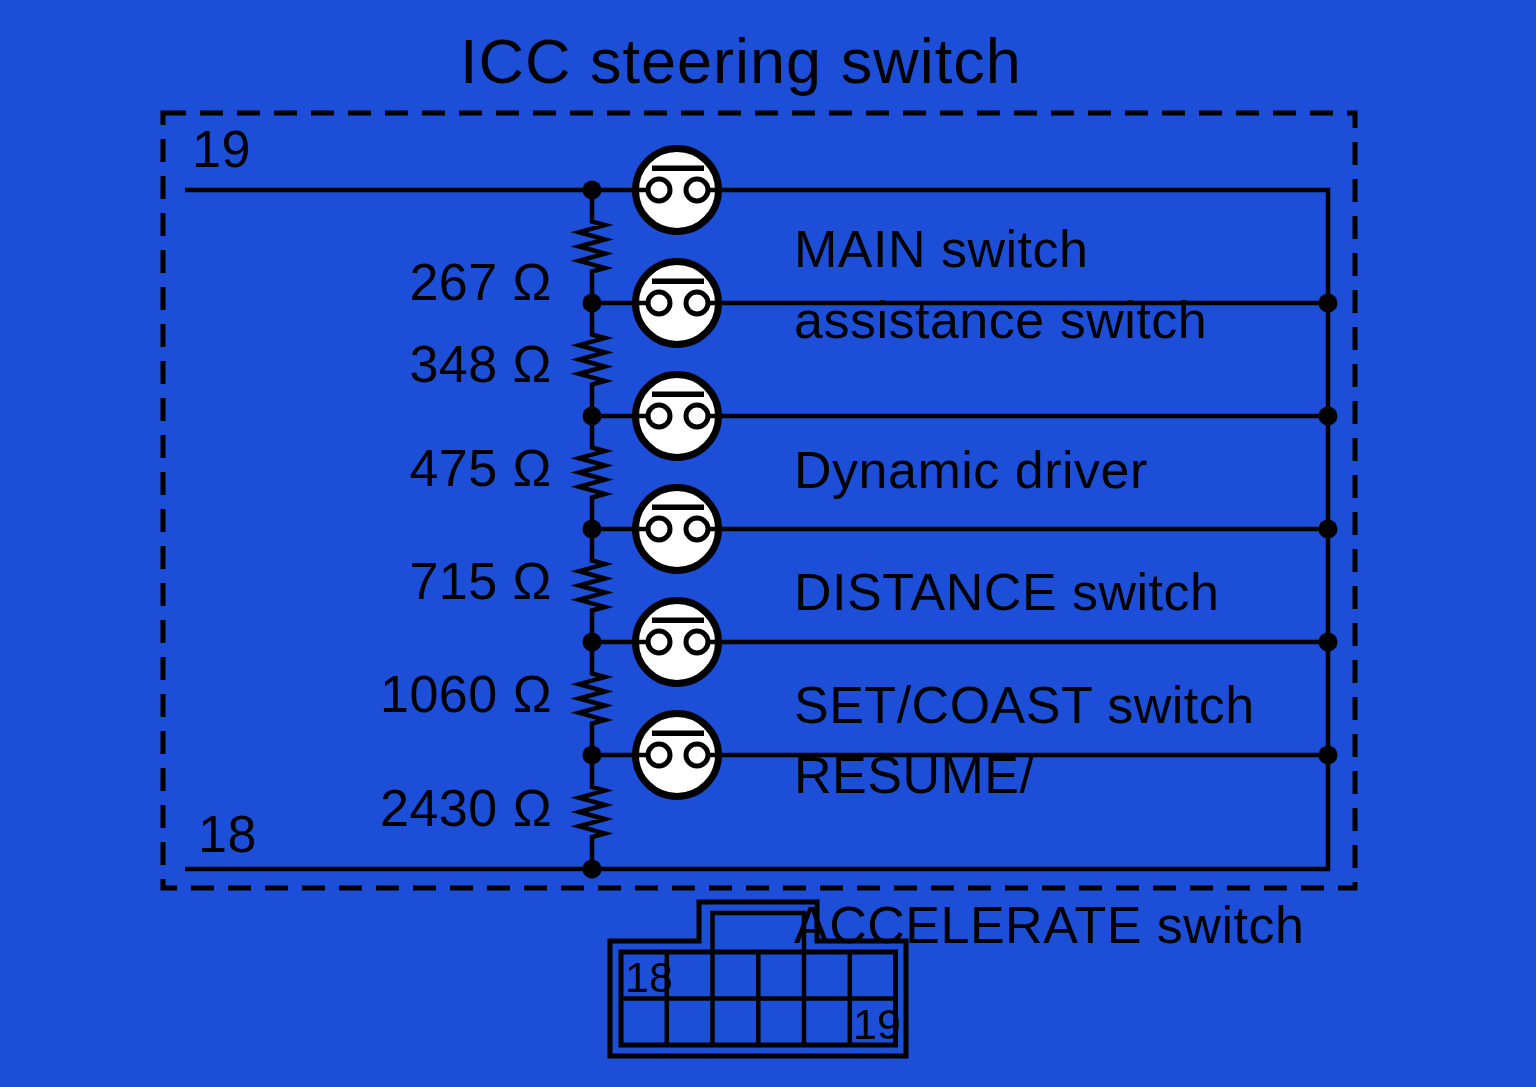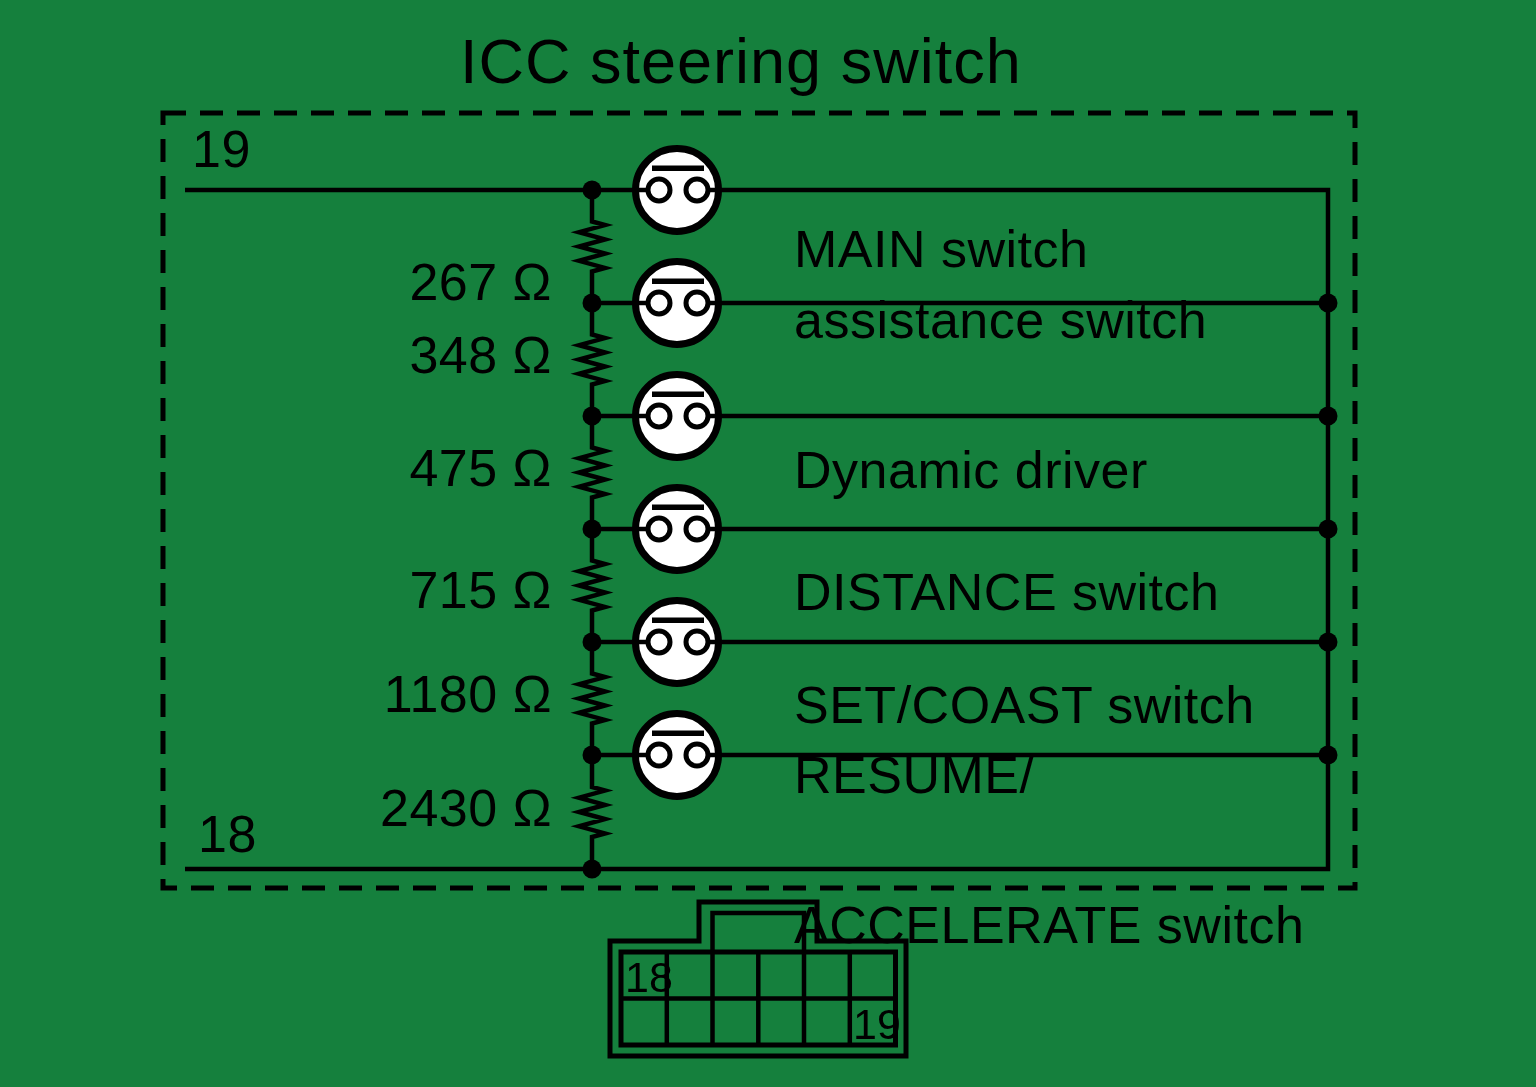--- a/index.html
+++ b/index.html
@@ -4,21 +4,21 @@
 <style>
   html, body {
     margin: 0;
     padding: 0;
     background: #ffffff;
   }
   .stage {
     position: relative;
     width: 1536px;
     height: 1087px;
-    background: #15803d;
+    background: #1d4ed8;
     font-family: "Liberation Sans", sans-serif;
     color: #000000;
     overflow: hidden;
   }
   svg.diagram {
     position: absolute;
     left: 0;
     top: 0;
     width: 1536px;
     height: 1087px;
@@ -39,23 +39,23 @@
     letter-spacing: 1px;
   }
   .pin-label-top    { left: 192px; top: 124px; }
   .pin-label-bottom { left: 198px; top: 809px; }
   .res-label {
     width: 262px;
     left: 290px;
     text-align: right;
   }
   .res-0 { top: 217px; margin-top: 40px; }
-  .res-1 { top: 330px; }
+  .res-1 { top: 339px; }
   .res-2 { top: 443px; }
-  .res-3 { top: 556px; margin-top: 9px; }
+  .res-3 { top: 556px; }
   .res-4 { top: 669px; }
   .res-5 { top: 783px; }
   .sw-label { left: 746px; margin-left: 48px; }
   .sw-0 { top: 124px; }
   .sw-1 { top: 195px; }
   .sw-2 { top: 353px; }
   .sw-3 { top: 467px; }
   .sw-4 { top: 580px; }
   .sw-5 { top: 650px; }
   .conn-pin {
@@ -149,21 +149,21 @@
 
   <div class="txt title">ICC steering switch</div>
 
   <div class="txt pin-label-top">19</div>
   <div class="txt pin-label-bottom">18</div>
 
   <div class="txt res-label res-0">267 Ω</div>
   <div class="txt res-label res-1">348 Ω</div>
   <div class="txt res-label res-2">475 Ω</div>
   <div class="txt res-label res-3">715 Ω</div>
-  <div class="txt res-label res-4">1180 Ω</div>
+  <div class="txt res-label res-4">1060 Ω</div>
   <div class="txt res-label res-5">2430 Ω</div>
 
   <div class="txt sw-label sw-0">
     <div>MAIN switch</div>
   </div>
   <div class="txt sw-label sw-1">
     <div>assistance switch</div>
     <div>Dynamic driver</div>
   </div>
   <div class="txt sw-label sw-3">

